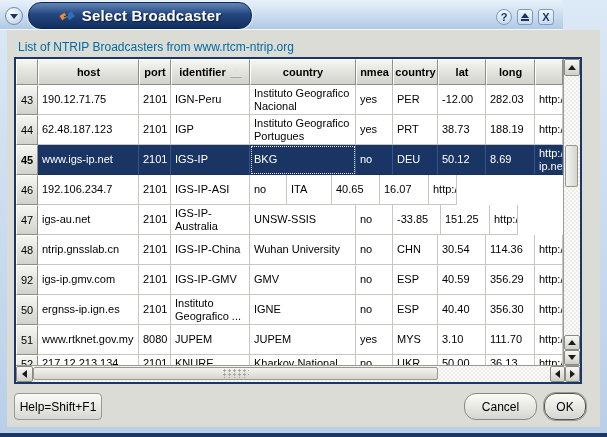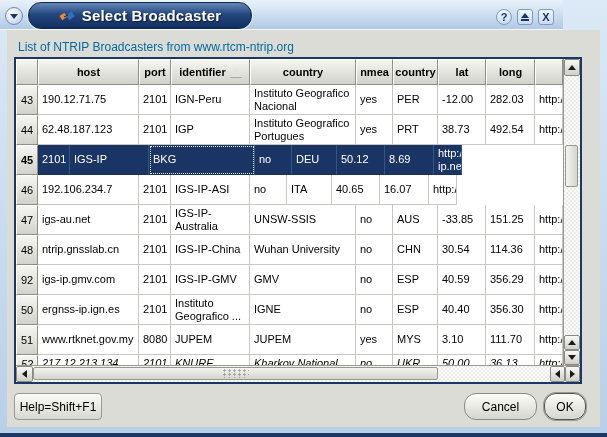--- a/index.html
+++ b/index.html
@@ -62,21 +62,21 @@
     border-top:1px solid #ffffff;border-left:1px solid #ffffff;
     border-right:1px solid #8e8e86;border-bottom:1px solid #8e8e86;}
   .c-num{width:22px;} .c-host{width:101px;} .c-port{width:32px;} .c-ident{width:79px;}
   .c-oper{width:106px;} .c-nmea{width:37px;} .c-ctry{width:45px;} .c-lat{width:48px;}
   .c-long{width:49px;} .c-url{width:28px;}
   .c-url{white-space:pre;}
   .trow.selected .cell{background:#1a3464;color:#fff;border-right:1px solid #31548c;border-bottom:1px solid #16305c;}
   .trow.selected .cell.rownum{background:linear-gradient(#f5f5f2,#d2d2cb);color:#000;font-weight:bold;
     border-right:1px solid #8e8e86;border-bottom:1px solid #8e8e86;}
   .focus-cell{outline:1px dotted #e6e6e6;outline-offset:-2px;}
-  .trow.partial{height:10px;overflow:hidden;font-style:italic;}
+  .trow.partial{height:10px;overflow:hidden;}
   .trow.partial .cell{align-items:flex-start;padding-top:2px;}
   .trow.partial .cell.rownum{align-items:flex-start;padding-top:2px;}
   
   .checker{background:conic-gradient(#ececea 25%,#fbfbfa 0 50%,#ececea 0 75%,#fbfbfa 0);background-size:4px 4px;}
   .vscroll{width:17px;display:flex;flex-direction:column;border-left:1px solid #9a9a92;}
   .vtrack{position:relative;flex:1;}
   .vthumb{position:absolute;left:1px;top:69px;width:13px;height:42px;border-radius:2px;
     background:linear-gradient(90deg,#f4f4f1,#d5d5cf);border:1px solid #98988e;cursor:grab;}
   .sb-btn{flex:none;display:flex;align-items:center;justify-content:center;cursor:pointer;
     background:linear-gradient(#f8f8f5,#d0d0ca);border:1px solid #8a8a82;border-radius:2px;}
@@ -174,25 +174,26 @@
   </div>
               <div class="trow">
     <div class="cell rownum c-num">44</div>
     <div class="cell c-host">62.48.187.123</div>
     <div class="cell c-port">2101</div>
     <div class="cell c-ident">IGP</div>
     <div class="cell c-oper">Instituto Geografico Portugues</div>
     <div class="cell c-nmea">yes</div>
     <div class="cell c-ctry">PRT</div>
     <div class="cell c-lat">38.73</div>
-    <div class="cell c-long">492.54</div>
+    <div class="cell c-long">188.19</div>
     <div class="cell c-url">http://w</div>
   </div>
               <div class="trow selected">
     <div class="cell rownum c-num">45</div>
+    <div class="cell c-host">www.igs-ip.net</div>
     <div class="cell c-port">2101</div>
     <div class="cell c-ident">IGS-IP</div>
     <div class="cell c-oper focus-cell">BKG</div>
     <div class="cell c-nmea">no</div>
     <div class="cell c-ctry">DEU</div>
     <div class="cell c-lat">50.12</div>
     <div class="cell c-long">8.69</div>
     <div class="cell c-url">http://w
 ip.net/</div>
   </div>
@@ -207,21 +208,20 @@
     <div class="cell c-long">16.07</div>
     <div class="cell c-url">http://w</div>
   </div>
               <div class="trow">
     <div class="cell rownum c-num">47</div>
     <div class="cell c-host">igs-au.net</div>
     <div class="cell c-port">2101</div>
     <div class="cell c-ident">IGS-IP-Australia</div>
     <div class="cell c-oper">UNSW-SSIS</div>
     <div class="cell c-nmea">no</div>
-    <div class="cell c-ctry">AUS</div>
     <div class="cell c-lat">-33.85</div>
     <div class="cell c-long">151.25</div>
     <div class="cell c-url">http://w</div>
   </div>
               <div class="trow">
     <div class="cell rownum c-num">48</div>
     <div class="cell c-host">ntrip.gnsslab.cn</div>
     <div class="cell c-port">2101</div>
     <div class="cell c-ident">IGS-IP-China</div>
     <div class="cell c-oper">Wuhan University</div>

